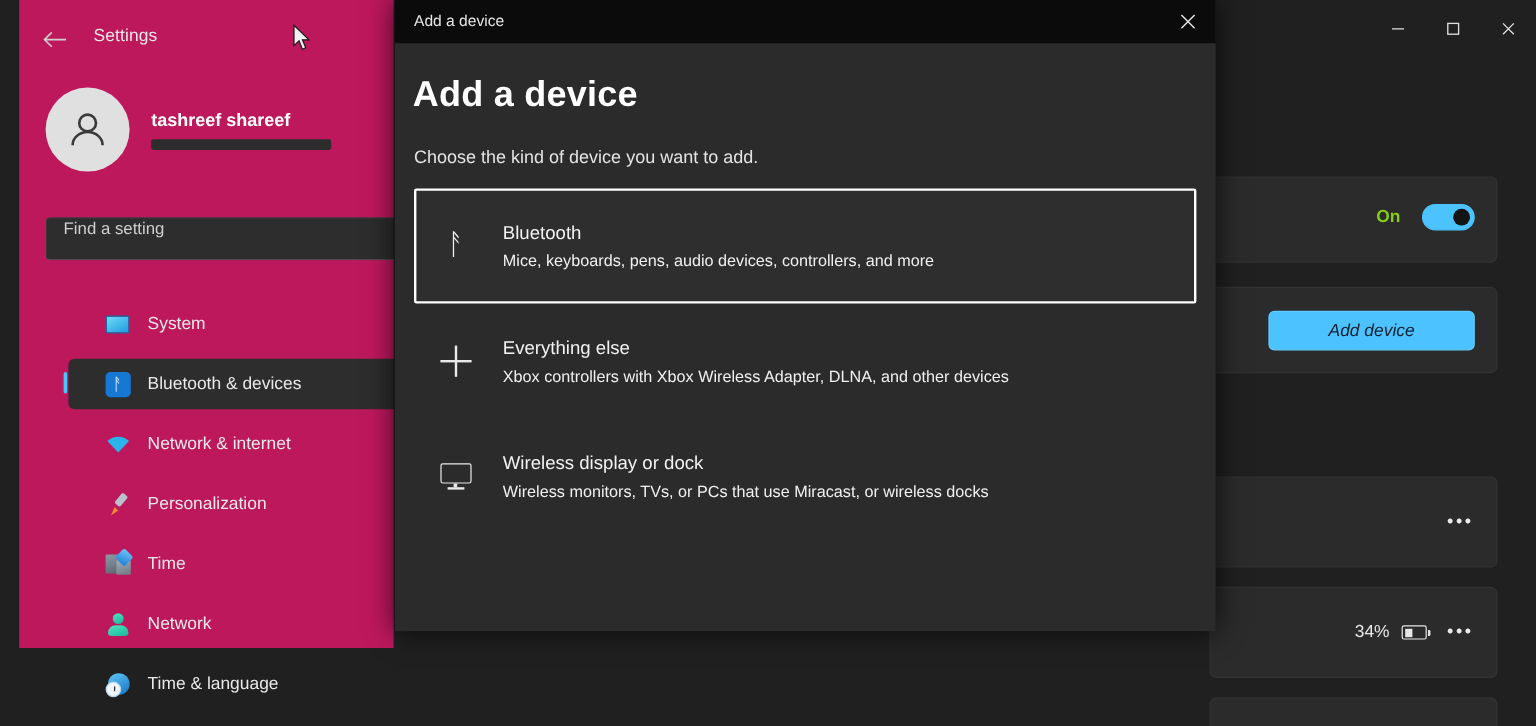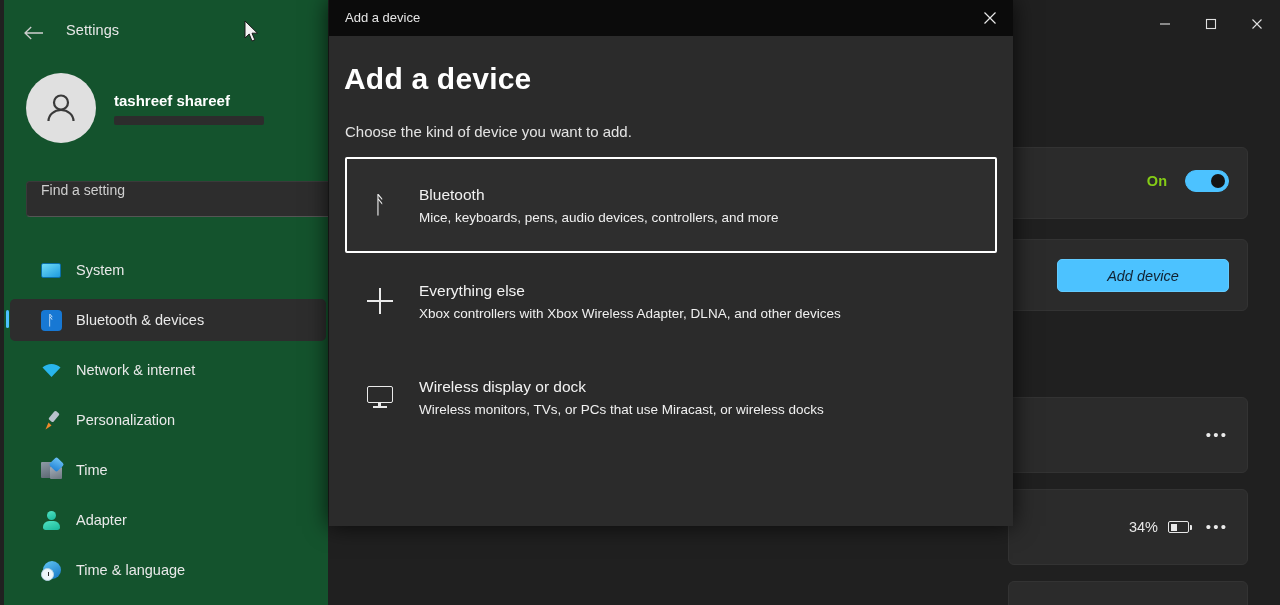--- a/index.html
+++ b/index.html
@@ -11,22 +11,22 @@
   }
 
   
   #settings-window{
     position:absolute; left:0; top:0; width:1280px; height:605px;
     background:#202020;
   }
 
   
   #sidebar{
-    position:absolute; left:4px; top:0; width:328px; height:605px;
-    background:#14532d;
+    position:absolute; left:16px; top:0; width:328px; height:540px;
+    background:#be185d;
   }
   #titlebar-left{
     position:absolute; left:0; top:0; width:328px; height:62px;
   }
   #back-button{
     position:absolute; left:14px; top:18px; width:32px; height:30px;
     display:flex; align-items:center; justify-content:center;
     border-radius:4px;
   }
   #back-button svg{ display:block; }
@@ -57,21 +57,21 @@
     display:flex; align-items:flex-start; padding-left:14px;
   }
   #search-input{
     background:transparent; border:none; outline:none;
     font-family:"Liberation Sans", sans-serif;
     font-size:14px; color:#cfcfcf; width:250px;
   }
   #search-input::placeholder{ color:#cfcfcf; opacity:1; }
 
   
-  #nav{ position:absolute; left:0; top:249px; width:328px; }
+  #nav{ position:absolute; left:0; top:249px; width:328px;padding-left:35px; }
   .nav-item{
     position:relative; height:42px; margin:0 6px 8px 6px;
     display:flex; align-items:center; gap:14px;
     padding-left:30px; border-radius:5px;
   }
   .nav-item.selected{ background:#2d2d2d; }
   .nav-item .sel-bar{
     position:absolute; left:-4px; top:11px; width:3px; height:18px;
     background:#4cc2ff; border-radius:2px;
   }
@@ -302,21 +302,21 @@
         <span class="nav-label">Time</span>
       </div>
 
       <div class="nav-item">
         <span class="nav-ico">
           <span class="ico-acct">
               <span class="head"></span>
               <span class="body"></span>
             </span>
         </span>
-        <span class="nav-label">Adapter</span>
+        <span class="nav-label">Network</span>
       </div>
 
       <div class="nav-item">
         <span class="nav-ico">
           <span class="ico-time">
               <span class="globe"></span>
               <span class="clock"></span>
             </span>
         </span>
         <span class="nav-label">Time &amp; language</span>

